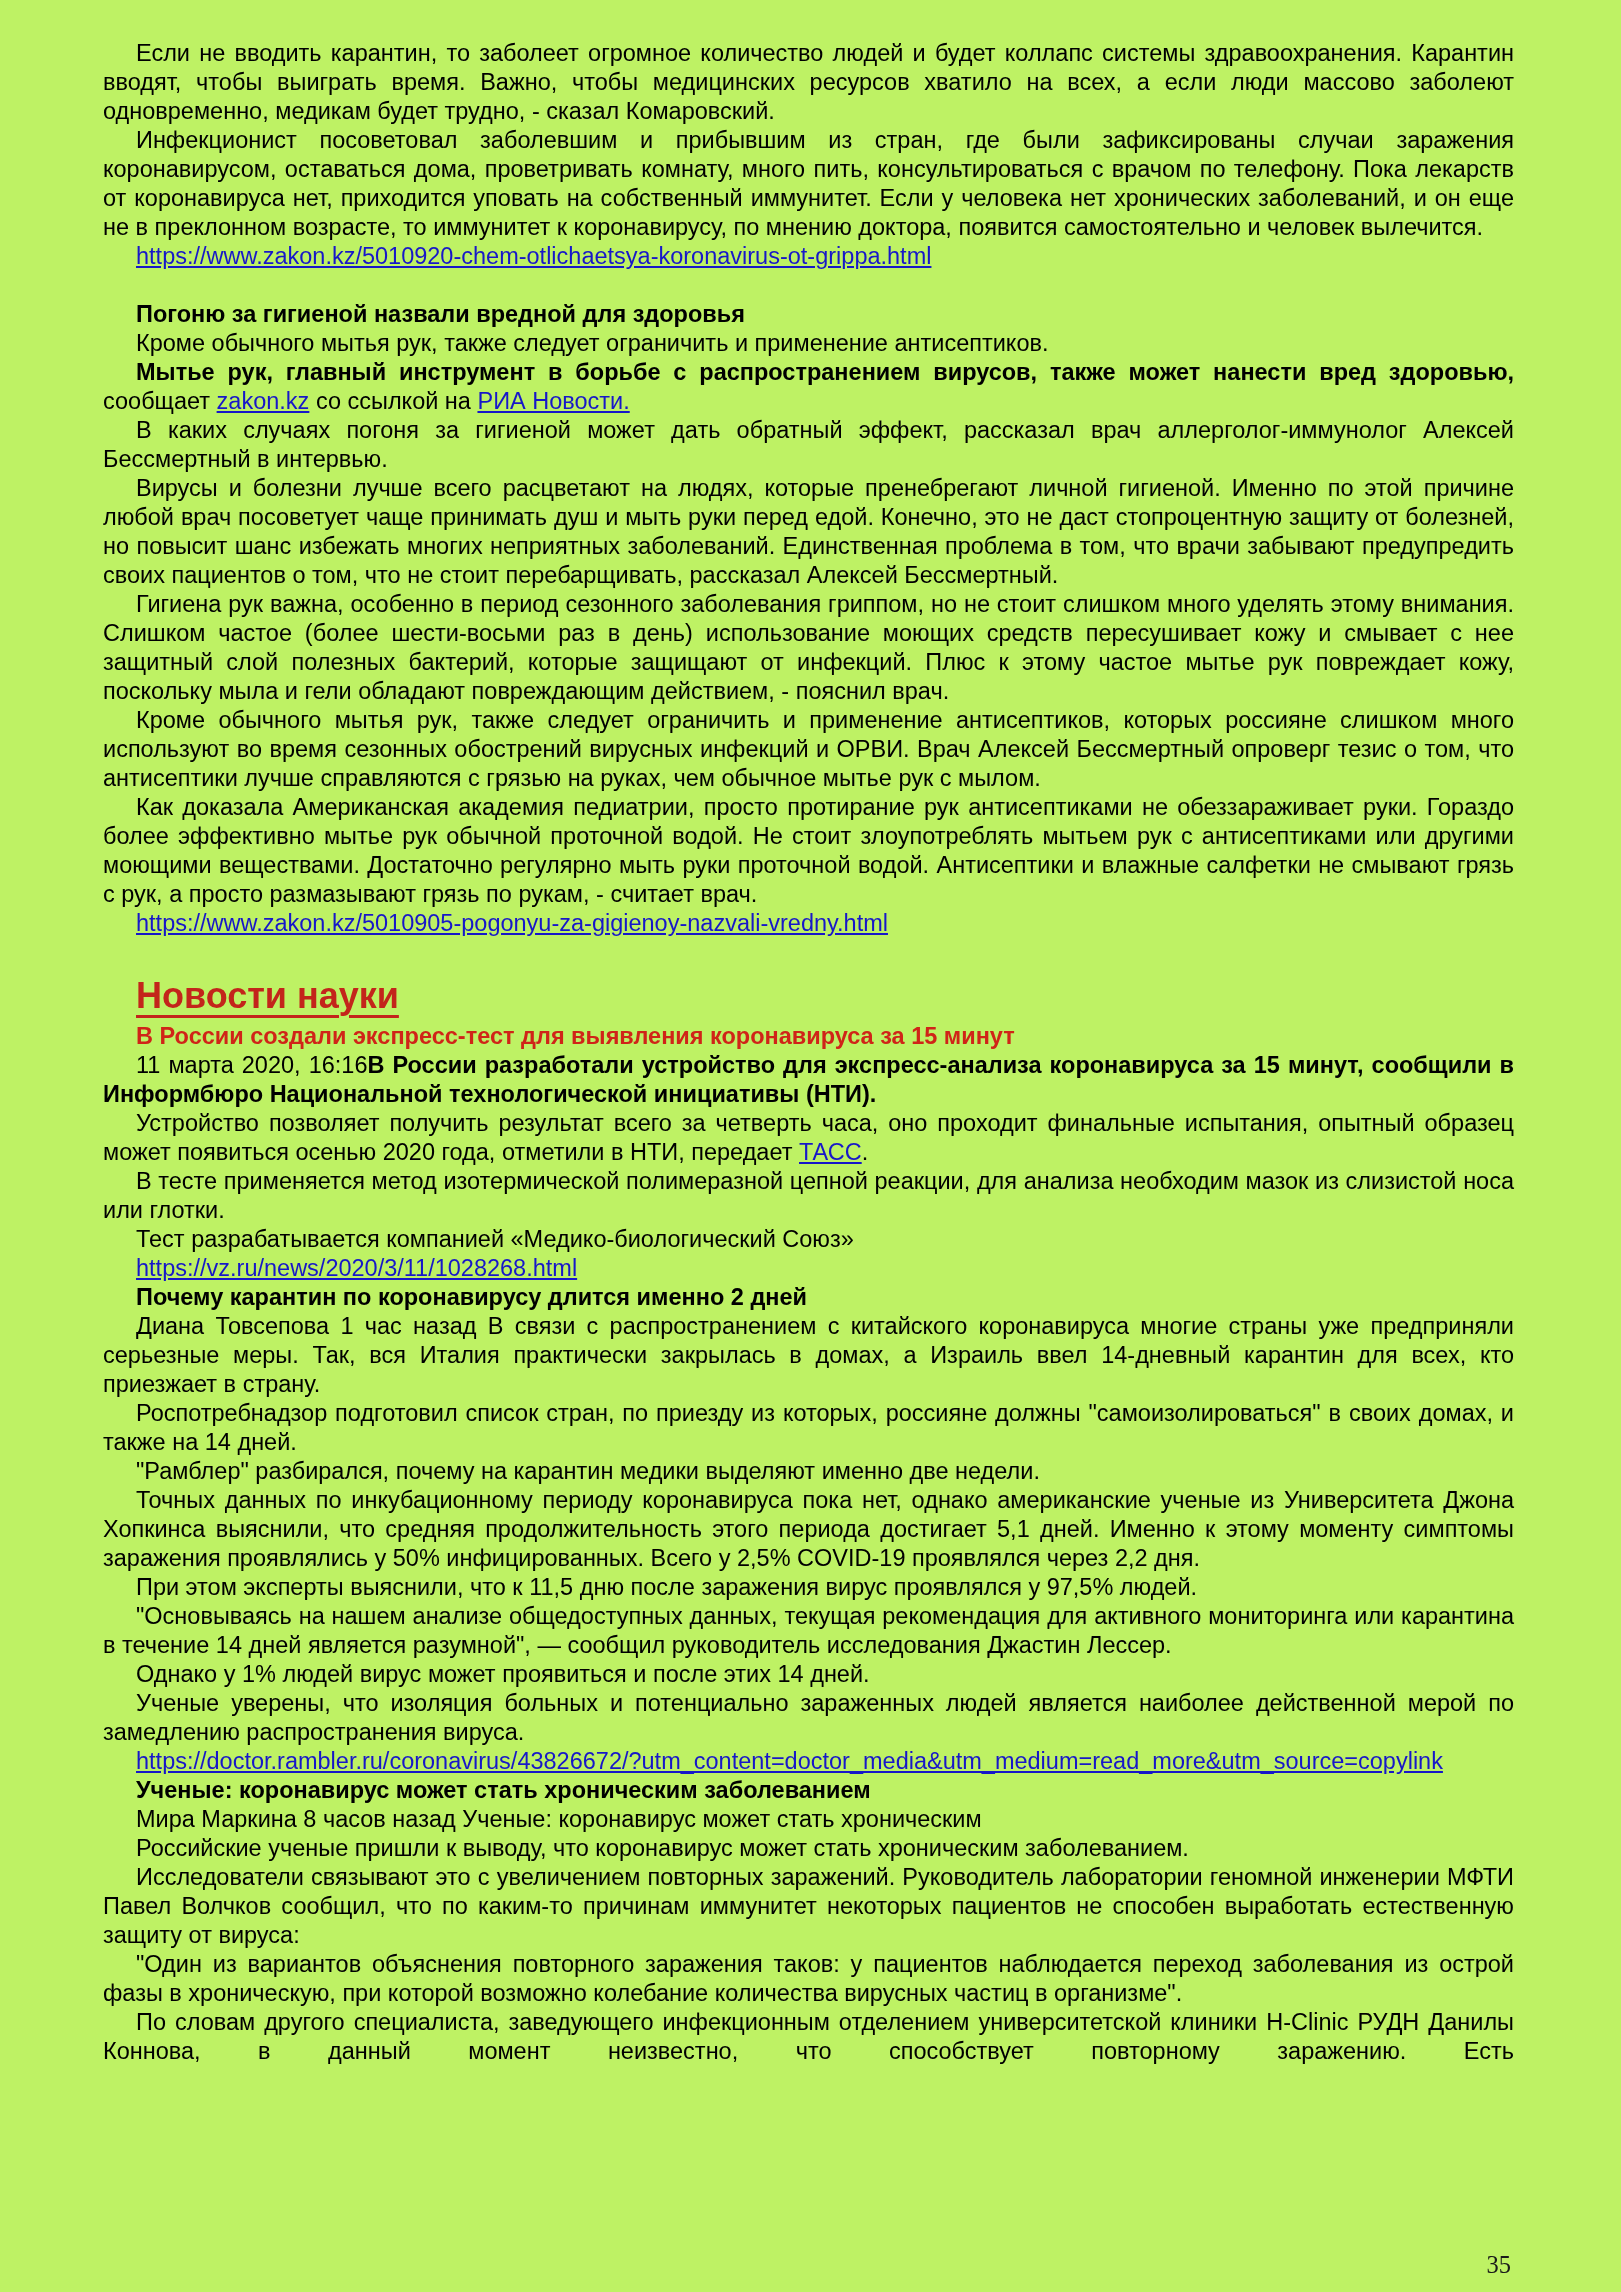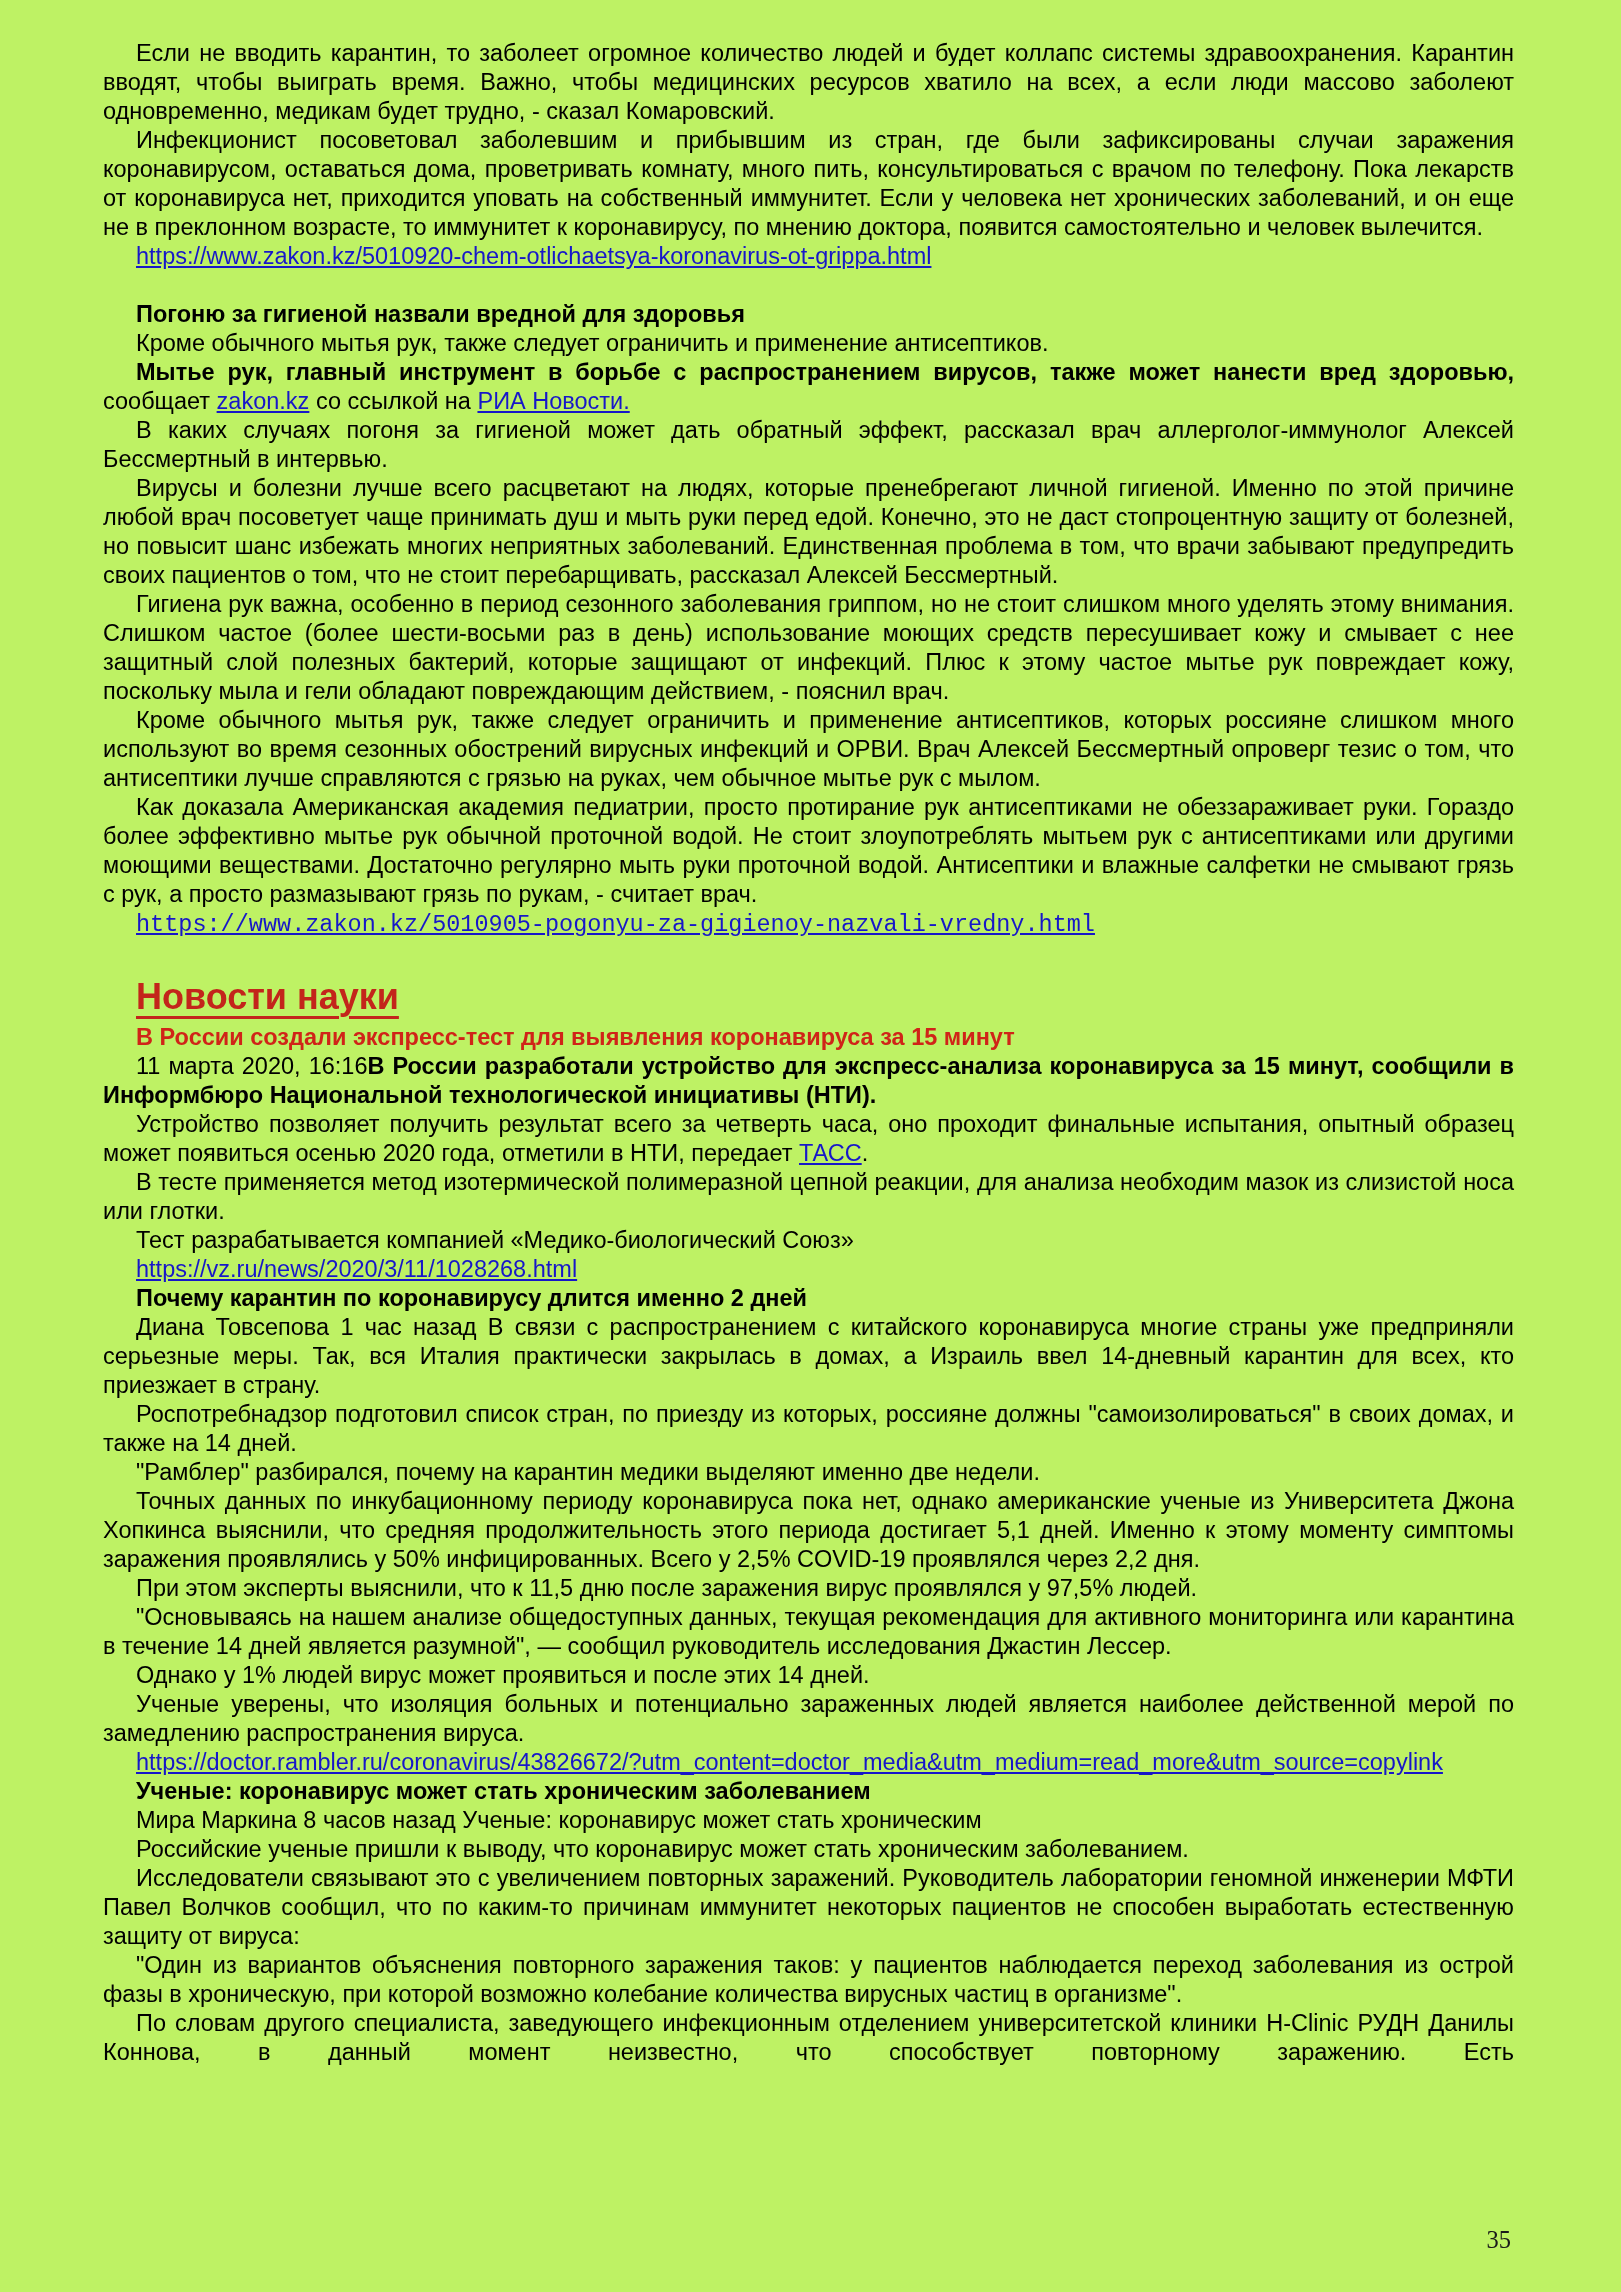--- a/index.html
+++ b/index.html
@@ -67,21 +67,21 @@
   .run-bold {
     font-weight: bold;
   }
   .content a {
     text-decoration: underline;
     cursor: pointer;
   }
   .page-number {
     position: absolute;
     right: 110px;
-    bottom: 39px;
+    bottom: 14px;
     font-family: "Liberation Serif", serif;
     font-size: 24.5px;
     color: #1a1a1a;
   }
 </style>
 </head>
 <body>
 
 <div class="page">
   <div class="content">
@@ -90,21 +90,21 @@
       <p class="b-link"><a href="#" style="color: rgb(23, 23, 201);">https://www.zakon.kz/5010920-chem-otlichaetsya-koronavirus-ot-grippa.html</a></p>
       <div class="b-gap"></div>
       <p class="b-h-bold"><span class="run-bold">Погоню за гигиеной назвали вредной для здоровья</span></p>
       <p class="b-p"><span class="run-plain">Кроме обычного мытья рук, также следует ограничить и применение антисептиков.</span></p>
       <p class="b-p"><span class="run-bold">Мытье рук, главный инструмент в борьбе с распространением вирусов, также может нанести вред здоровью,</span><span class="run-plain"> сообщает </span><a href="#" style="color: rgb(23, 23, 201);">zakon.kz</a><span class="run-plain"> со ссылкой на </span><a href="#" style="color: rgb(23, 23, 201);">РИА Новости.</a></p>
       <p class="b-p"><span class="run-plain">В каких случаях погоня за гигиеной может дать обратный эффект, рассказал врач аллерголог-иммунолог Алексей Бессмертный в интервью.</span></p>
       <p class="b-p"><span class="run-plain">Вирусы и болезни лучше всего расцветают на людях, которые пренебрегают личной гигиеной. Именно по этой причине любой врач посоветует чаще принимать душ и мыть руки перед едой. Конечно, это не даст стопроцентную защиту от болезней, но повысит шанс избежать многих неприятных заболеваний. Единственная проблема в том, что врачи забывают предупредить своих пациентов о том, что не стоит перебарщивать, рассказал Алексей Бессмертный.</span></p>
       <p class="b-p"><span class="run-plain">Гигиена рук важна, особенно в период сезонного заболевания гриппом, но не стоит слишком много уделять этому внимания. Слишком частое (более шести-восьми раз в день) использование моющих средств пересушивает кожу и смывает с нее защитный слой полезных бактерий, которые защищают от инфекций. Плюс к этому частое мытье рук повреждает кожу, поскольку мыла и гели обладают повреждающим действием, - пояснил врач.</span></p>
       <p class="b-p"><span class="run-plain">Кроме обычного мытья рук, также следует ограничить и применение антисептиков, которых россияне слишком много используют во время сезонных обострений вирусных инфекций и ОРВИ. Врач Алексей Бессмертный опроверг тезис о том, что антисептики лучше справляются с грязью на руках, чем обычное мытье рук с мылом.</span></p>
       <p class="b-p"><span class="run-plain">Как доказала Американская академия педиатрии, просто протирание рук антисептиками не обеззараживает руки. Гораздо более эффективно мытье рук обычной проточной водой. Не стоит злоупотреблять мытьем рук с антисептиками или другими моющими веществами. Достаточно регулярно мыть руки проточной водой. Антисептики и влажные салфетки не смывают грязь с рук, а просто размазывают грязь по рукам, - считает врач.</span></p>
-      <p class="b-link"><a href="#" style="color: rgb(23, 23, 201); font-family: Liberation Mono, monospace;">https://www.zakon.kz/5010905-pogonyu-za-gigienoy-nazvali-vredny.html</a></p>
+      <p class="b-link"><a href="#" style="color: rgb(23, 23, 201);">https://www.zakon.kz/5010905-pogonyu-za-gigienoy-nazvali-vredny.html</a></p>
       <div class="b-gap"></div>
       <p class="b-title-red" style="color: rgb(195, 37, 27);"><span class="run-plain">Новости науки</span></p>
       <p class="b-sub-red" style="color: rgb(208, 36, 24);"><span class="run-plain">В России создали экспресс-тест для выявления коронавируса за 15 минут</span></p>
       <p class="b-p"><span class="run-plain">11 марта 2020, 16:16</span><span class="run-bold">В России разработали устройство для экспресс-анализа коронавируса за 15 минут, сообщили в Информбюро Национальной технологической инициативы (НТИ).</span></p>
       <p class="b-p"><span class="run-plain">Устройство позволяет получить результат всего за четверть часа, оно проходит финальные испытания, опытный образец может появиться осенью 2020 года, отметили в НТИ, передает </span><a href="#" style="color: rgb(23, 23, 201);">ТАСС</a><span class="run-plain">.</span></p>
       <p class="b-p"><span class="run-plain">В тесте применяется метод изотермической полимеразной цепной реакции, для анализа необходим мазок из слизистой носа или глотки.</span></p>
       <p class="b-p"><span class="run-plain">Тест разрабатывается компанией «Медико-биологический Союз»</span></p>
       <p class="b-link"><a href="#" style="color: rgb(23, 23, 201);">https://vz.ru/news/2020/3/11/1028268.html</a></p>
       <p class="b-h-bold"><span class="run-bold">Почему карантин по коронавирусу длится именно 2 дней</span></p>
       <p class="b-p"><span class="run-plain">Диана Товсепова 1 час назад В связи с распространением с китайского коронавируса многие страны уже предприняли серьезные меры. Так, вся Италия практически закрылась в домах, а Израиль ввел 14-дневный карантин для всех, кто приезжает в страну.</span></p>

